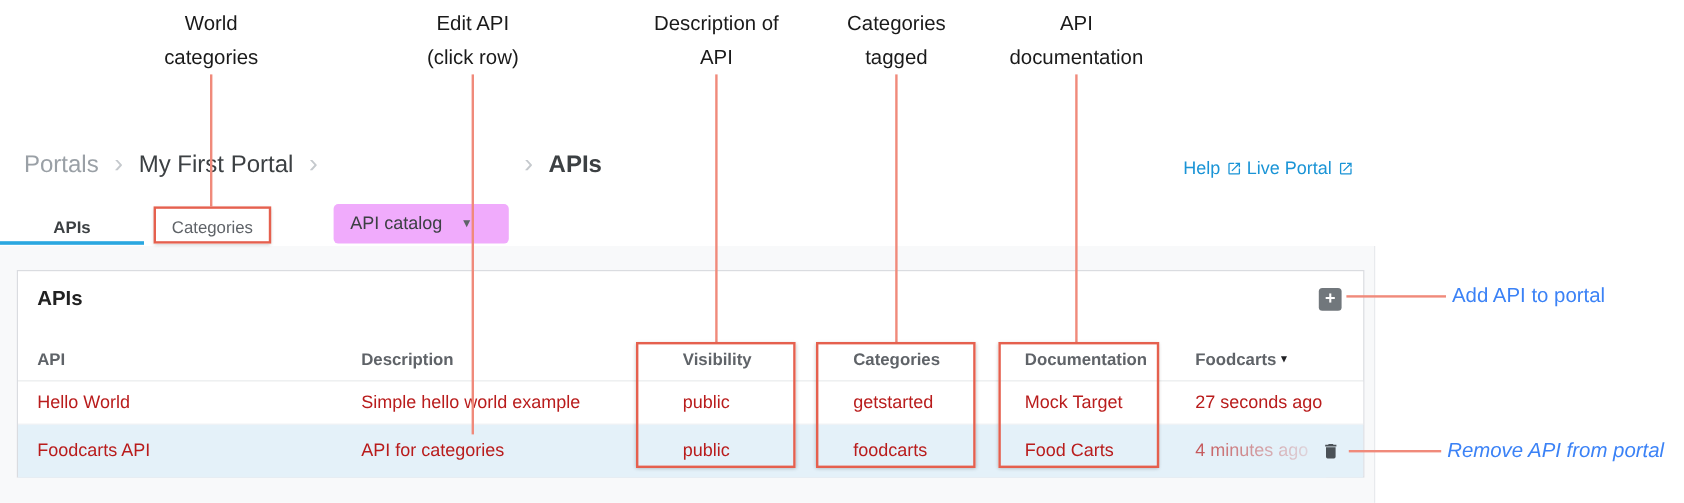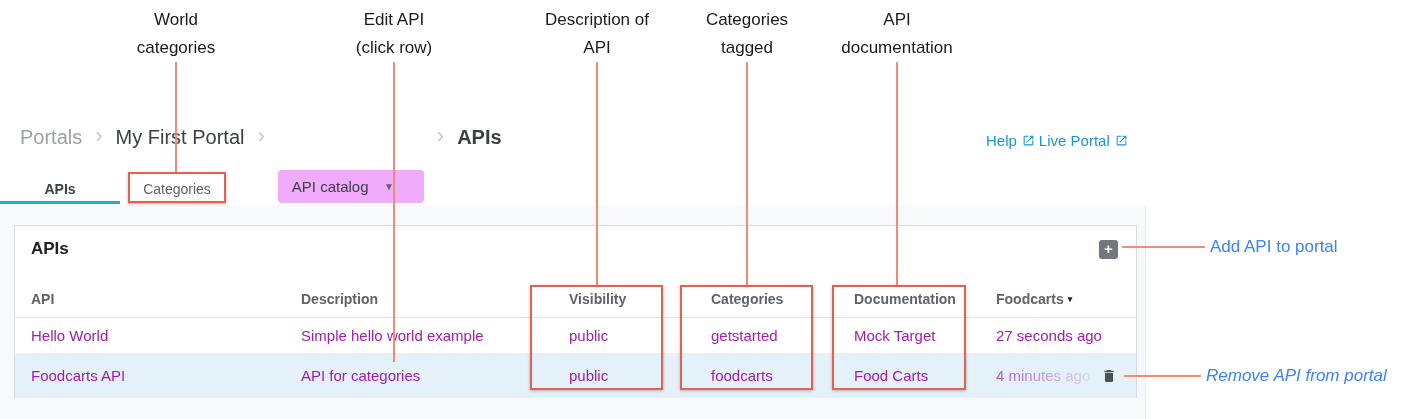--- a/index.html
+++ b/index.html
@@ -53,21 +53,21 @@
     border-bottom:1px solid #e3e6e8; }
   .th { position:absolute; top:0; line-height:38px; font-size:14px;
     font-weight:bold; color:#5f6368; white-space:nowrap; }
   .sort-caret { font-size:9px; color:#202124; margin-left:4px;
     vertical-align:2px; }
 
   .trow { position:absolute; left:0; width:100%; cursor:pointer; }
   #row-0 { top:92px; height:36px; border-bottom:1px solid #eef1f3;
     background:#ffffff; }
   #row-1 { top:128px; height:44px; background:#e4f1f9; }
-  .td { position:absolute; top:0; font-size:15px; color:#a21caf;
+  .td { position:absolute; top:0; font-size:15px; color:#b91c1c;
     white-space:nowrap; }
   #row-0 .td { line-height:36px; }
   #row-1 .td { line-height:44px; }
   .c1{left:16px;} .c2{left:286px;} .c3{left:554px;} .c4{left:696px;}
   .c5{left:839px;} .c6{left:981px;}
   #mod-fade { position:absolute; left:978px; top:0; height:100%; width:112px;
     background:linear-gradient(90deg, rgba(228,241,249,0.25),
       rgba(228,241,249,0.96)); pointer-events:none; }
   #trash-btn { position:absolute; left:1086px; top:13px; width:16px;
     height:18px; cursor:pointer; }

